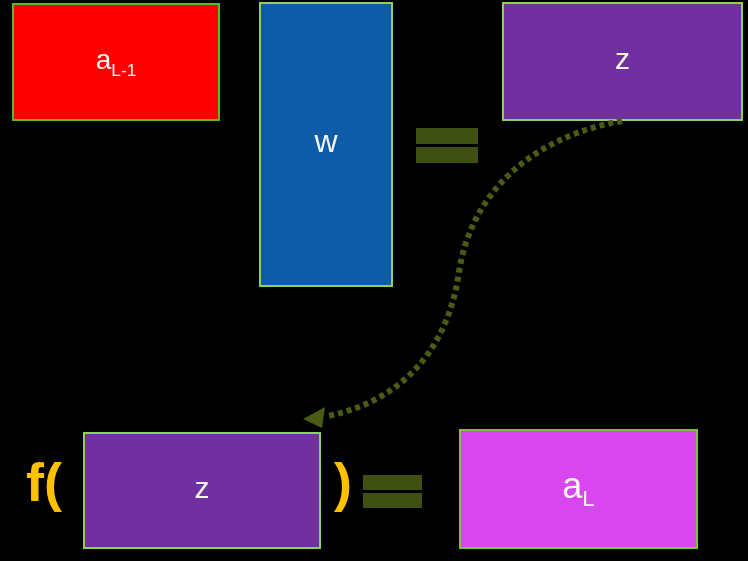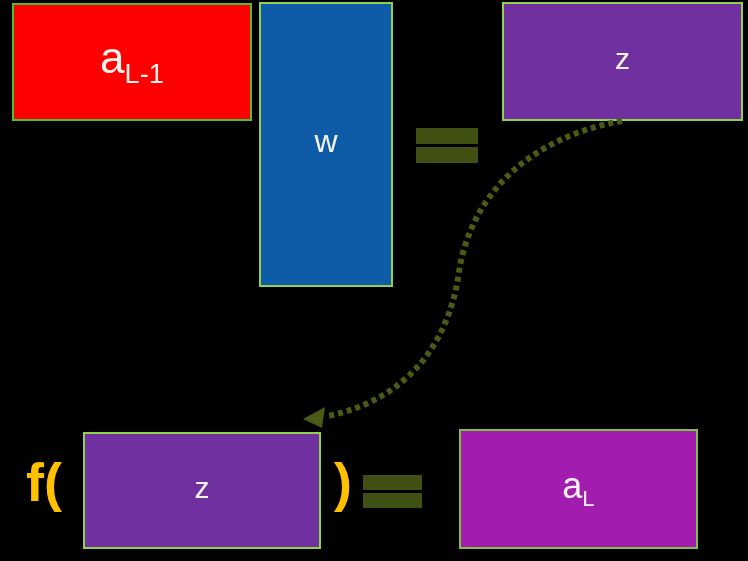--- a/index.html
+++ b/index.html
@@ -27,24 +27,24 @@
     line-height: 1;
     white-space: nowrap;
   }
   .box .lbl sub {
     font-size: 0.62em;
     line-height: 1;
     vertical-align: -0.38em;
   }
   
   .box-a-prev {
-    left: 12px; top: 3px; width: 240px; height: 118px;
+    left: 12px; top: 3px; width: 208px; height: 118px;
     background: #FF0000;
     border: 2px solid #4FBE28;
-    font-size: 44px;
+    font-size: 28px;
   }
   .box-w {
     left: 259px; top: 2px; width: 134px; height: 285px;
     background: #0E5CA8;
     border: 2px solid #92D050;
     font-size: 32px;
   }
   .box-z-top {
     left: 502px; top: 2px; width: 241px; height: 119px;
     background: #7030A0;
@@ -52,21 +52,21 @@
     font-size: 30px;
   }
   .box-z-bottom {
     left: 83px; top: 432px; width: 238px; height: 117px;
     background: #7030A0;
     border: 2px solid #92D050;
     font-size: 30px;
   }
   .box-a-out {
     left: 459px; top: 429px; width: 239px; height: 120px;
-    background: #a21caf;
+    background: #d946ef;
     border: 2px solid #7FC241;
     font-size: 36px;
   }
   
   .equals {
     position: absolute;
     display: flex;
     flex-direction: column;
   }
   .equals .bar {

